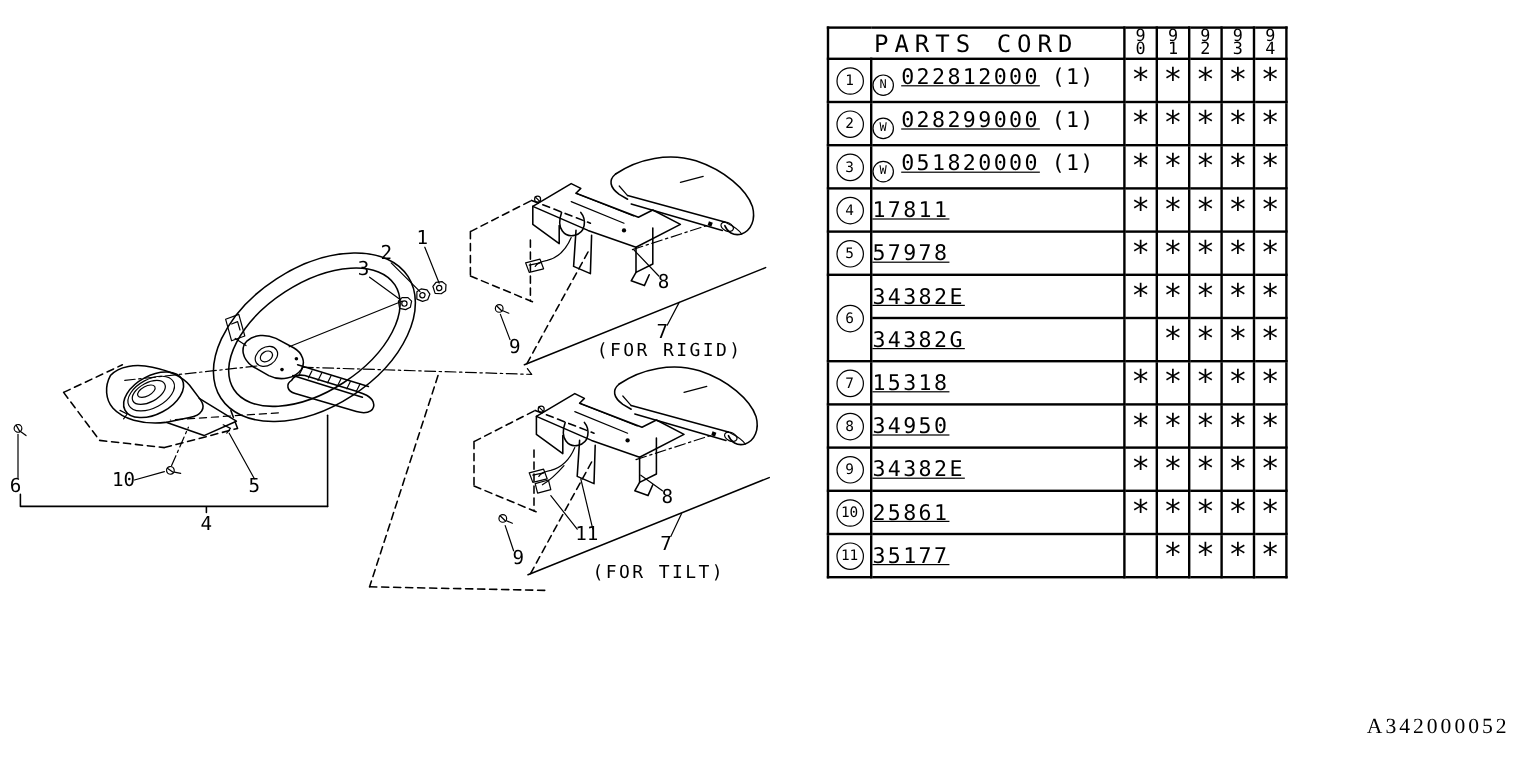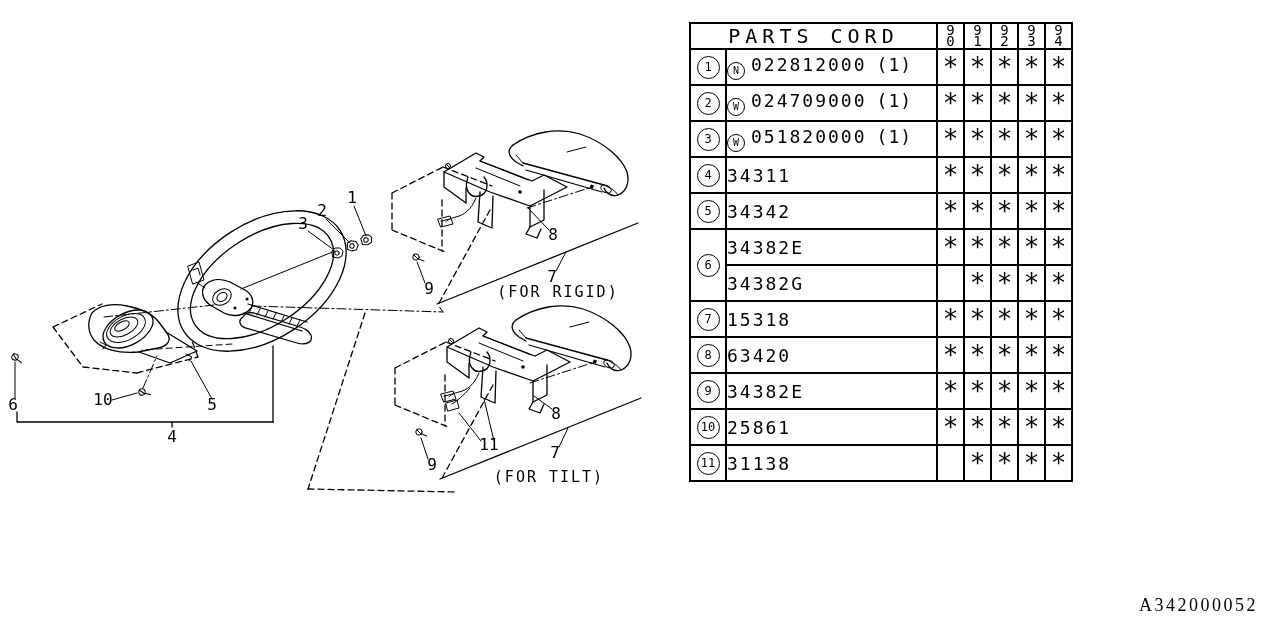--- a/index.html
+++ b/index.html
@@ -30,21 +30,21 @@
   .c-no{width:34px;text-align:center;}
   .c-code{width:209px;padding-left:13px;font-size:18px;letter-spacing:2px;white-space:nowrap;}
   .c-yr{width:25px;text-align:center;}
   .title{font-size:20px;letter-spacing:5px;text-align:center;}
   .yd{display:block;font-size:14px;line-height:11px;text-align:center;}
   .circle{
     display:inline-flex;width:21px;height:21px;border:1.5px solid #000;border-radius:50%;
     align-items:center;justify-content:center;font-size:12px;letter-spacing:0;
   }
   .circle.sm{width:16px;height:16px;font-size:10px;margin-right:6px;vertical-align:-3px;display:inline-flex;}
-  .code{display:inline;}
+  .code{display:inline;text-decoration:underline;}
   .qty{margin-left:10px;letter-spacing:1px;}
   td.mk{font-size:26px;line-height:34px;text-align:center;overflow:hidden;}
 
   .drawno{
     position:absolute;left:1139px;top:595px;font-size:18px;letter-spacing:2.5px;font-family:Liberation Serif, serif;
   }
 </style>
 </head>
 <body>
 
@@ -237,51 +237,51 @@
       <td class="c-code"><span class="circle sm">N</span><span class="code">022812000</span><span class="qty">(1)</span></td>
       <td class="c-yr mk">*</td>
       <td class="c-yr mk">*</td>
       <td class="c-yr mk">*</td>
       <td class="c-yr mk">*</td>
       <td class="c-yr mk">*</td>
     </tr>
 
     <tr>
       <td class="c-no"><span class="circle">2</span></td>
-      <td class="c-code"><span class="circle sm">W</span><span class="code">024709000</span><span class="qty">(1)</span></td>
+      <td class="c-code"><span class="circle sm">W</span><span class="code">028299000</span><span class="qty">(1)</span></td>
       <td class="c-yr mk">*</td>
       <td class="c-yr mk">*</td>
       <td class="c-yr mk">*</td>
       <td class="c-yr mk">*</td>
       <td class="c-yr mk">*</td>
     </tr>
 
     <tr>
       <td class="c-no"><span class="circle">3</span></td>
       <td class="c-code"><span class="circle sm">W</span><span class="code">051820000</span><span class="qty">(1)</span></td>
       <td class="c-yr mk">*</td>
       <td class="c-yr mk">*</td>
       <td class="c-yr mk">*</td>
       <td class="c-yr mk">*</td>
       <td class="c-yr mk">*</td>
     </tr>
 
     <tr>
       <td class="c-no"><span class="circle">4</span></td>
-      <td class="c-code"><span class="code">34311</span></td>
+      <td class="c-code"><span class="code">17811</span></td>
       <td class="c-yr mk">*</td>
       <td class="c-yr mk">*</td>
       <td class="c-yr mk">*</td>
       <td class="c-yr mk">*</td>
       <td class="c-yr mk">*</td>
     </tr>
 
     <tr>
       <td class="c-no"><span class="circle">5</span></td>
-      <td class="c-code"><span class="code">34342</span></td>
+      <td class="c-code"><span class="code">57978</span></td>
       <td class="c-yr mk">*</td>
       <td class="c-yr mk">*</td>
       <td class="c-yr mk">*</td>
       <td class="c-yr mk">*</td>
       <td class="c-yr mk">*</td>
     </tr>
 
     <tr>
       <td class="c-no" rowspan="2"><span class="circle">6</span></td>
       <td class="c-code"><span class="code">34382E</span></td>
@@ -306,21 +306,21 @@
       <td class="c-code"><span class="code">15318</span></td>
       <td class="c-yr mk">*</td>
       <td class="c-yr mk">*</td>
       <td class="c-yr mk">*</td>
       <td class="c-yr mk">*</td>
       <td class="c-yr mk">*</td>
     </tr>
 
     <tr>
       <td class="c-no"><span class="circle">8</span></td>
-      <td class="c-code"><span class="code">63420</span></td>
+      <td class="c-code"><span class="code">34950</span></td>
       <td class="c-yr mk">*</td>
       <td class="c-yr mk">*</td>
       <td class="c-yr mk">*</td>
       <td class="c-yr mk">*</td>
       <td class="c-yr mk">*</td>
     </tr>
 
     <tr>
       <td class="c-no"><span class="circle">9</span></td>
       <td class="c-code"><span class="code">34382E</span></td>
@@ -336,21 +336,21 @@
       <td class="c-code"><span class="code">25861</span></td>
       <td class="c-yr mk">*</td>
       <td class="c-yr mk">*</td>
       <td class="c-yr mk">*</td>
       <td class="c-yr mk">*</td>
       <td class="c-yr mk">*</td>
     </tr>
 
     <tr>
       <td class="c-no"><span class="circle">11</span></td>
-      <td class="c-code"><span class="code">31138</span></td>
+      <td class="c-code"><span class="code">35177</span></td>
       <td class="c-yr mk"></td>
       <td class="c-yr mk">*</td>
       <td class="c-yr mk">*</td>
       <td class="c-yr mk">*</td>
       <td class="c-yr mk">*</td>
     </tr>
   </tbody>
     </table>
 
   <div class="drawno">A342000052</div>

